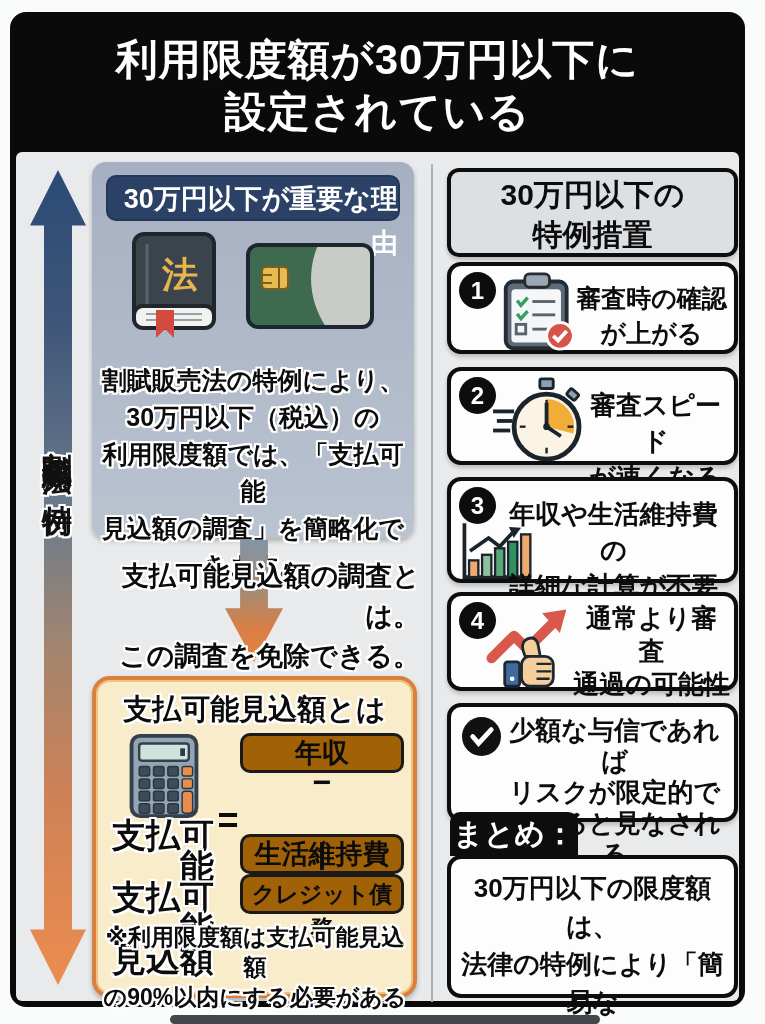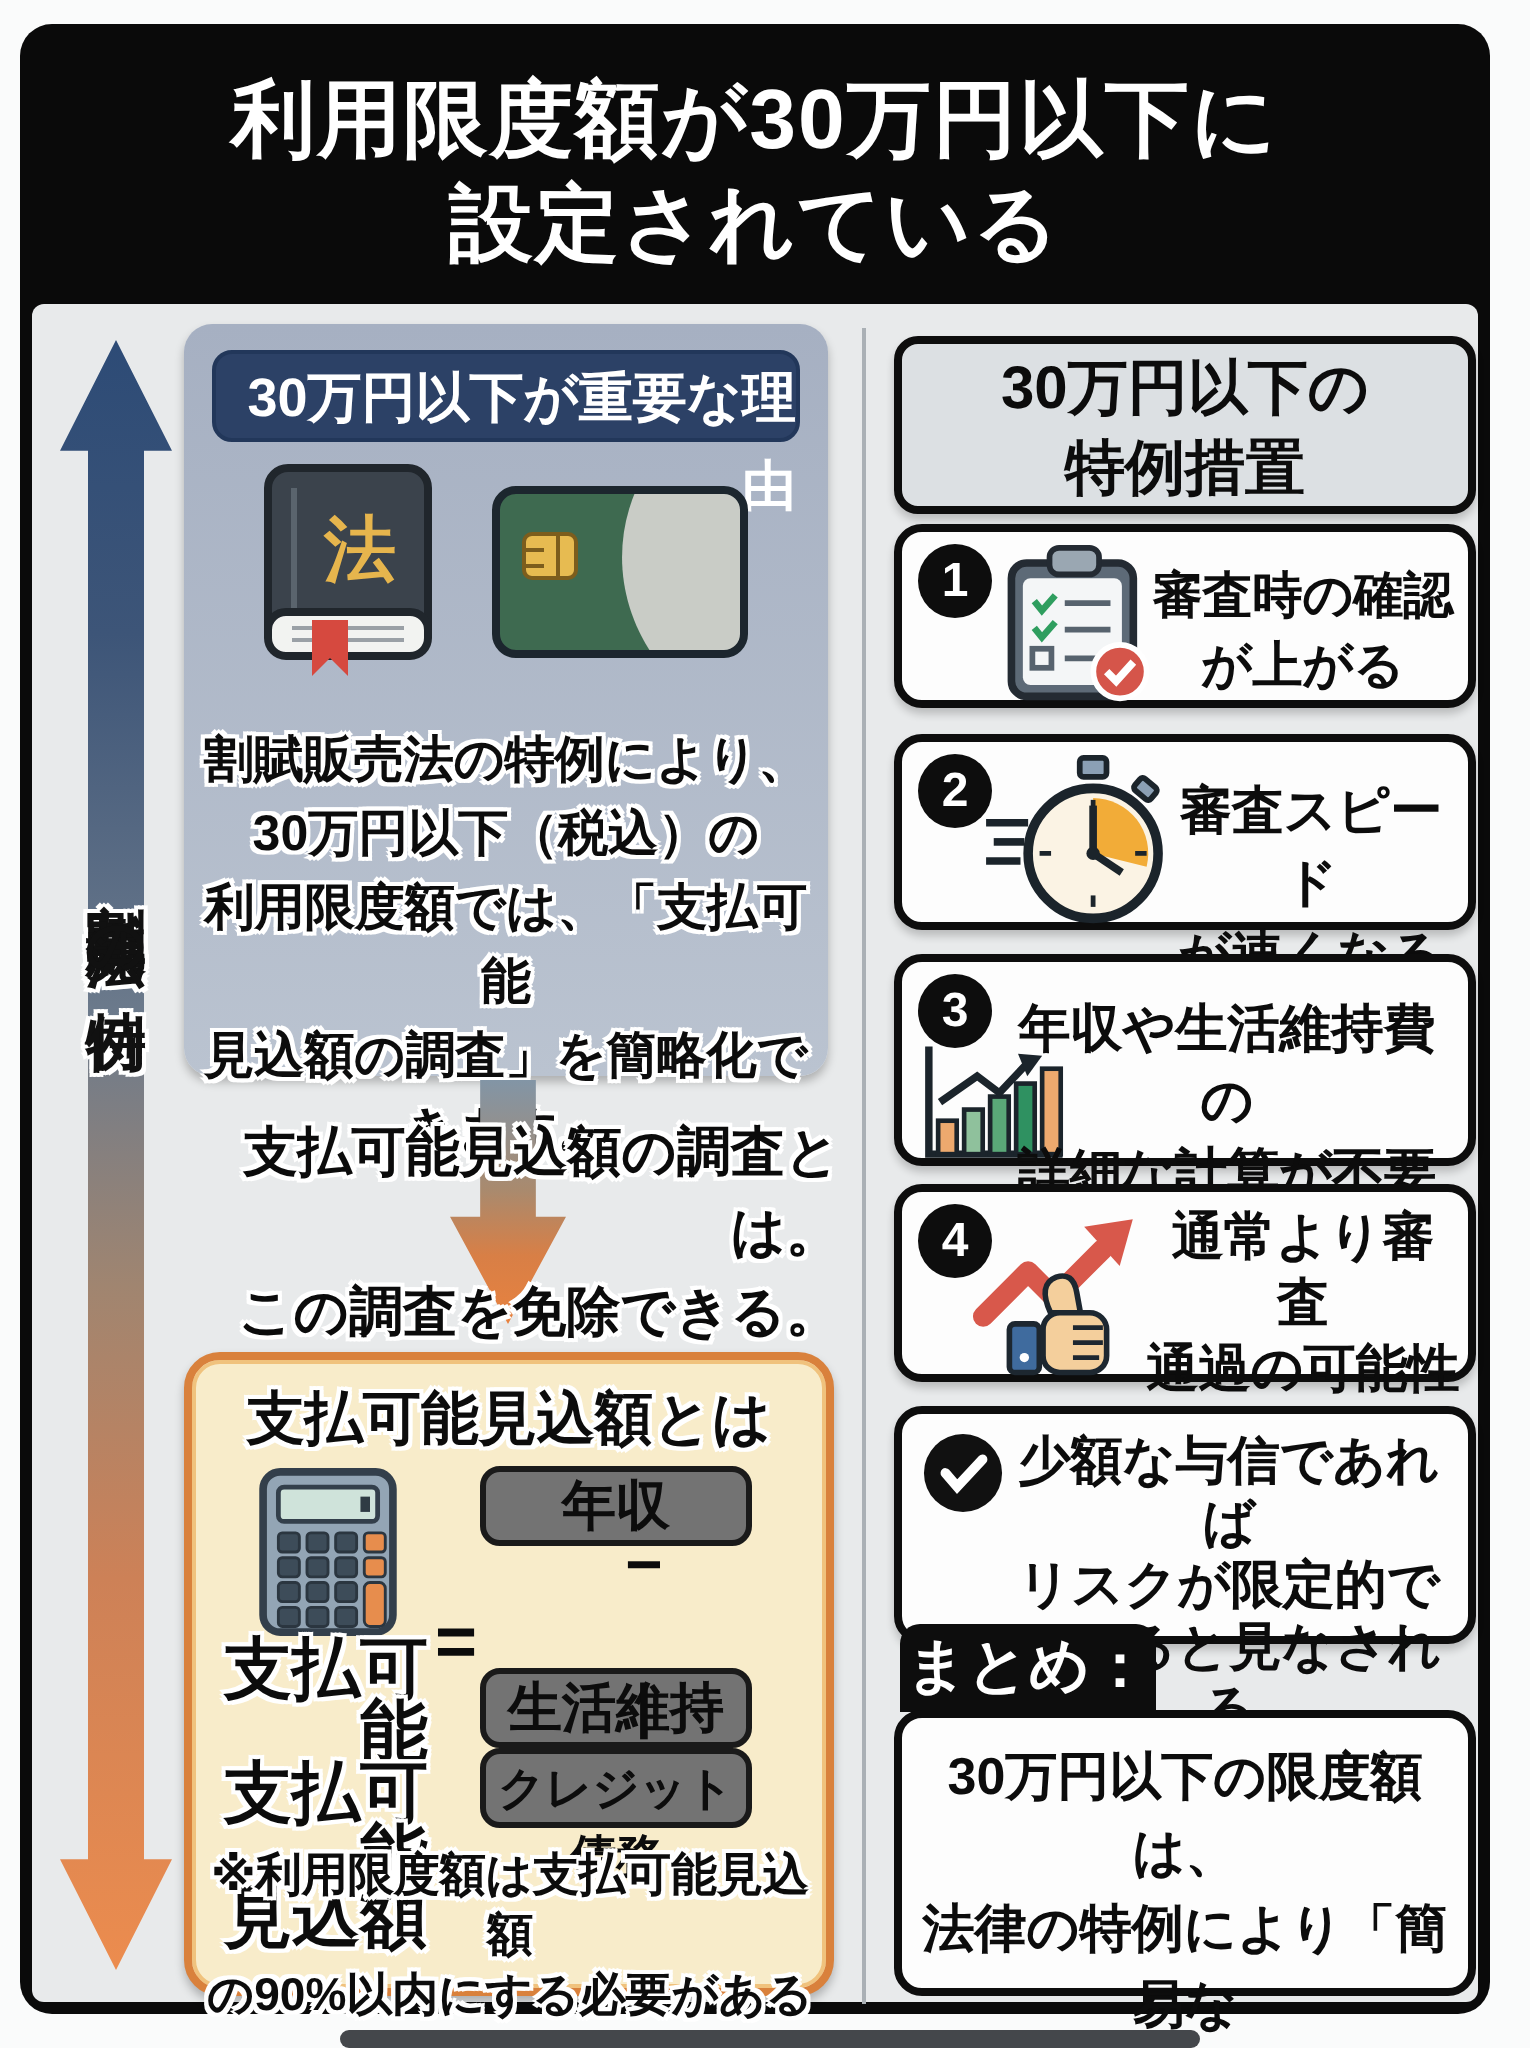--- a/index.html
+++ b/index.html
@@ -47,21 +47,21 @@
   .formula-box{position:absolute;left:92px;top:676px;width:325px;height:322px;
     background:#f8ecca;border:4px solid #d9813c;border-radius:18px;box-sizing:border-box;
     box-shadow:inset 0 0 0 2px #f0c27d,0 3px 5px rgba(0,0,0,.25);}
   .formula-title{position:absolute;left:92px;top:690px;width:325px;text-align:center;
     font-size:29px;font-weight:bold;}
   .calc-icon{position:absolute;left:128px;top:734px;width:72px;height:84px;}
   .calc-label{position:absolute;left:94px;top:820px;width:120px;text-align:right;
     font-size:34px;font-weight:bold;line-height:31px;}
   .equals{position:absolute;left:208px;top:800px;width:40px;text-align:center;
     font-size:36px;font-weight:bold;}
-  .op-box{position:absolute;left:240px;width:136px;background:#737373;border:3px solid #1a1a1a;
+  .op-box{position:absolute;left:240px;width:164px;background:#a16207;border:3px solid #1a1a1a;
     border-radius:10px;text-align:center;font-weight:bold;box-sizing:border-box;}
   .op-income{top:733px;height:40px;font-size:27px;line-height:34px;}
   .op-living{top:834px;height:40px;font-size:27px;line-height:34px;}
   .op-credit{top:874px;height:40px;font-size:23px;line-height:34px;}
   .op-sign{position:absolute;left:240px;width:164px;text-align:center;font-weight:bold;}
   .minus1{top:768px;height:28px;font-size:32px;line-height:28px;}
   .minus2{top:838px;height:32px;font-size:30px;line-height:32px;}
   .formula-note{position:absolute;left:96px;top:922px;width:318px;text-align:center;
     font-size:23px;font-weight:bold;line-height:30px;}
 

